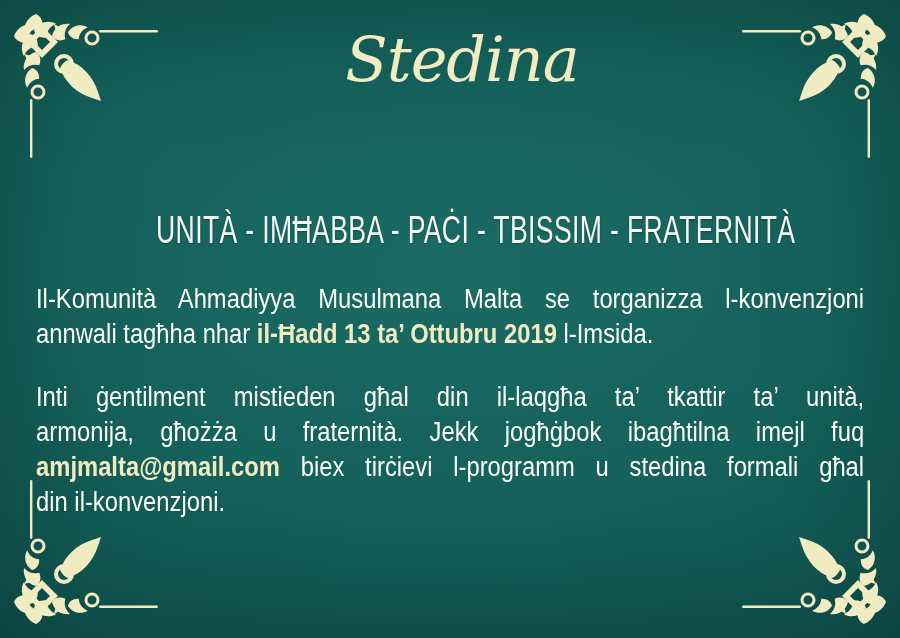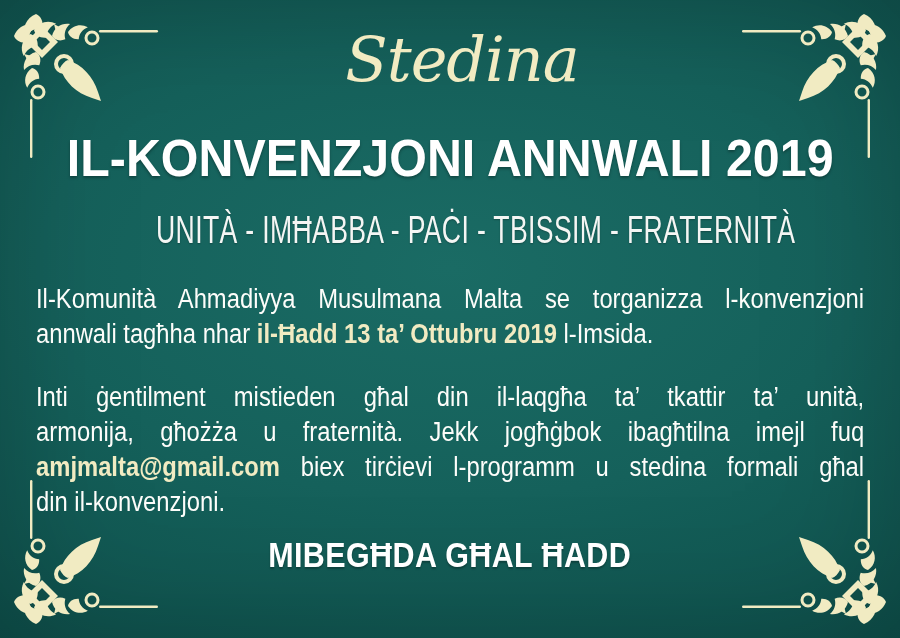--- a/index.html
+++ b/index.html
@@ -149,40 +149,34 @@
         <path d="M52,22 L61,27 L55,34 Z"></path>
         <path d="M22,52 L27,61 L34,55 Z"></path>
         <circle cx="62" cy="62" r="8" fill="none" stroke="#f1ebc2" stroke-width="4"></circle>
         <path d="M66,58 C80,63 91,74 96,90 L99,99 L90,96 C74,91 63,80 58,66 C60,62 63,59 66,58 Z"></path>
       </g>
     </svg>
   </div>
 
   <div class="row script-title">Stedina</div>
 
-  <div class="row heading-row">
-    <span class="heading-text">IL-KONVENZJONI ANNWALI 2019</span>
-  </div>
 
   <div class="row subtitle-row">
     <span class="subtitle-text">UNITÀ - IMĦABBA - PAĊI - TBISSIM - FRATERNITÀ</span>
   </div>
 
   <div class="body-block">
     <div class="para1">
       <div class="jline">Il-Komunità Ahmadiyya Musulmana Malta se torganizza l-konvenzjoni</div>
       <div class="pline"><span>annwali tagħha nhar </span><span class="highlight">il-Ħadd 13 ta’ Ottubru 2019</span><span> l-Imsida.</span></div>
     </div>
     <div class="para2">
       <div class="jline">Inti ġentilment mistieden għal din il-laqgħa ta’ tkattir ta’ unità,</div>
       <div class="jline">armonija, għożża u fraternità. Jekk jogħġbok ibagħtilna imejl fuq</div>
       <div class="jline"><span class="highlight">amjmalta@gmail.com</span><span> biex tirċievi l-programm u stedina formali għal</span></div>
       <div class="pline">din il-konvenzjoni.</div>
     </div>
   </div>
 
   <div class="footer-block">
-    <div class="footer-line">
-      <span class="footer-text">MIBEGĦDA GĦAL ĦADD</span>
-    </div>
   </div>
 
 </div>
 
 </body></html>

